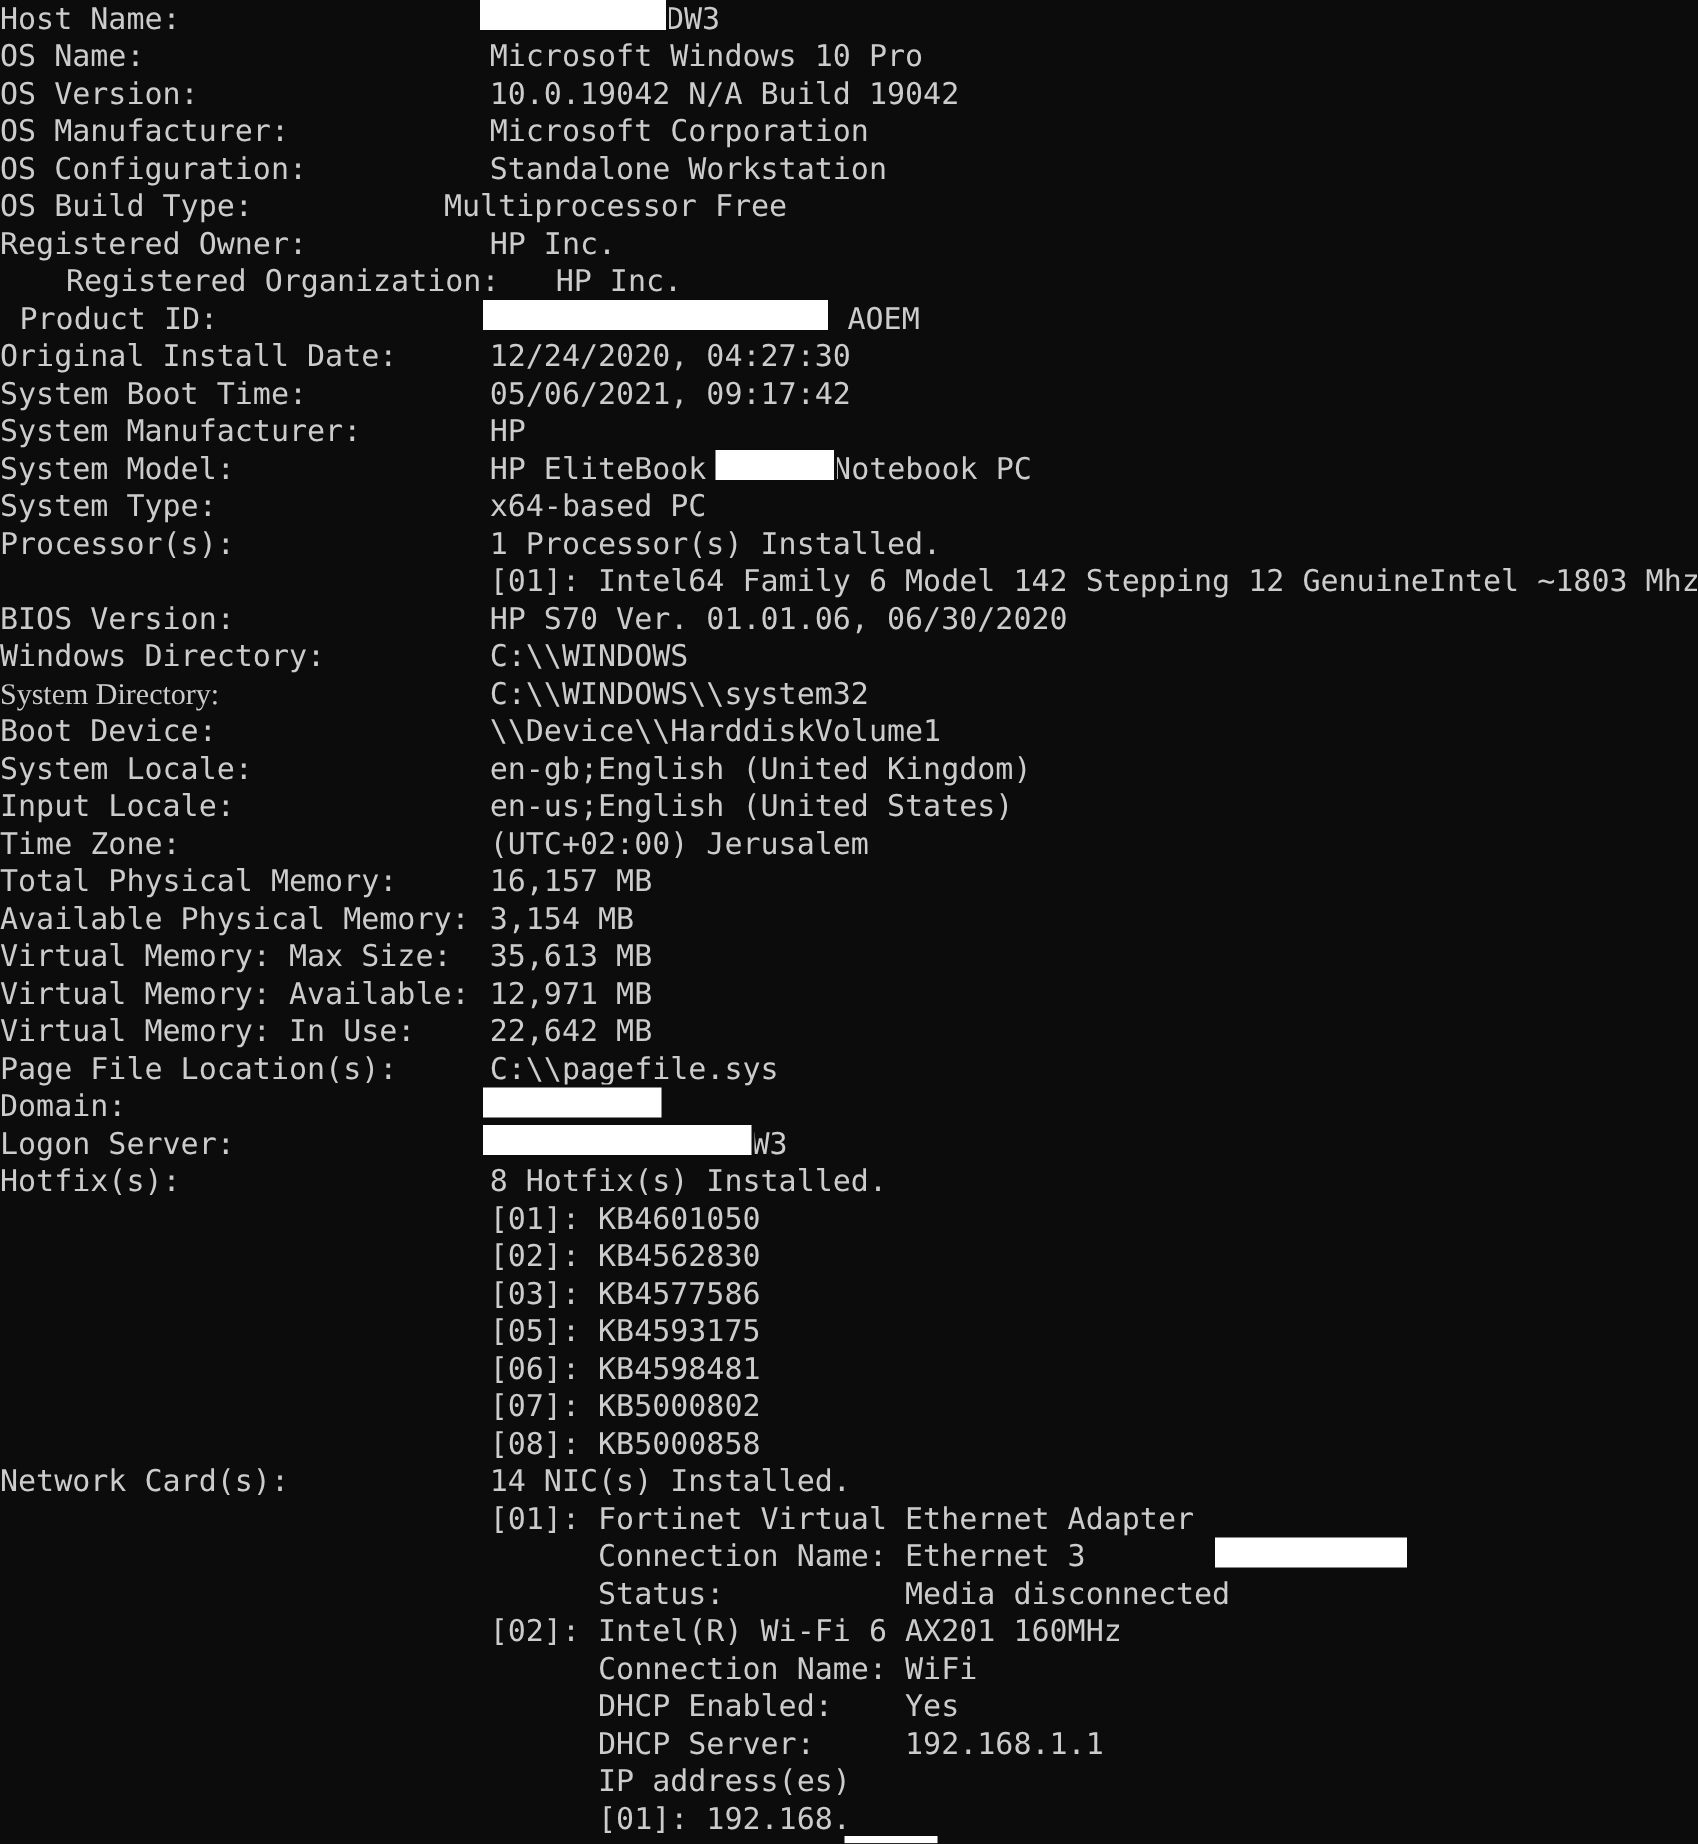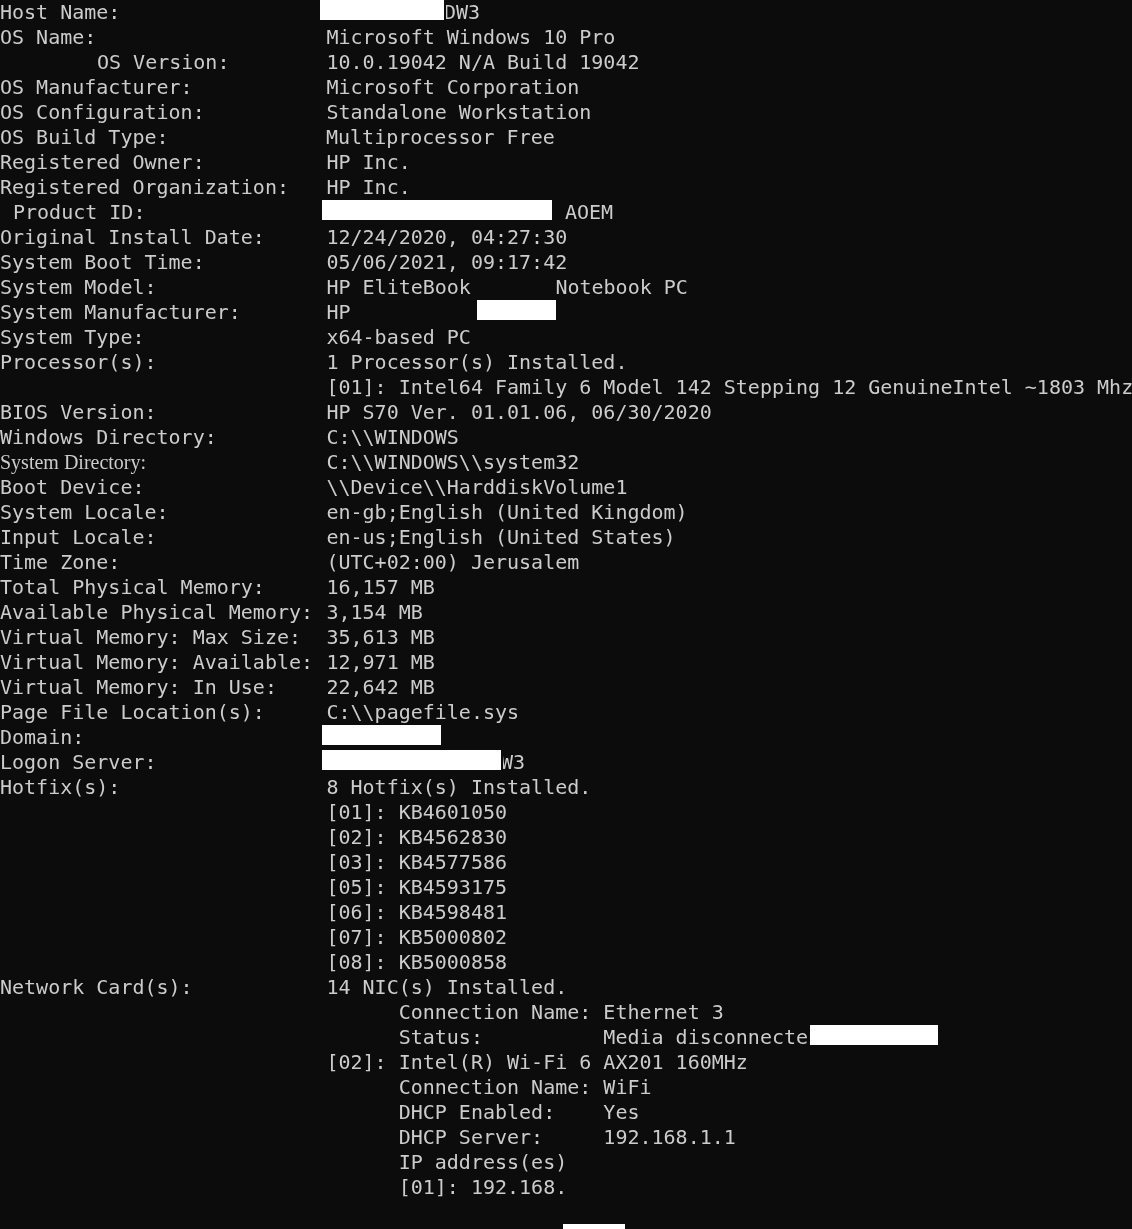--- a/index.html
+++ b/index.html
@@ -45,31 +45,31 @@
     z-index: 4;
   }
 </style>
 </head>
 <body>
 
 <div id="terminal">
   <div id="lines-container">
       <div class="line"><span class="lbl" style="width: 326.43px;">Host Name:</span><span class="val"></span><span style="display: inline-block; width: 117.57px;"></span><span class="val">DW3</span></div>
       <div class="line"><span class="lbl" style="width: 326.43px;">OS Name:</span><span class="val">Microsoft Windows 10 Pro</span></div>
-      <div class="line"><span class="lbl" style="width: 326.43px; text-align: center;">OS Version:</span><span class="val">10.0.19042 N/A Build 19042</span></div>
+      <div class="line"><span class="lbl" style="width: 326.43px;">OS Version:</span><span class="val">10.0.19042 N/A Build 19042</span></div>
       <div class="line"><span class="lbl" style="width: 326.43px;">OS Manufacturer:</span><span class="val">Microsoft Corporation</span></div>
       <div class="line"><span class="lbl" style="width: 326.43px;">OS Configuration:</span><span class="val">Standalone Workstation</span></div>
-      <div class="line"><span class="lbl" style="width: 326px;">OS Build Type:</span><span class="val">Multiprocessor Free</span></div>
+      <div class="line"><span class="lbl" style="width: 296px;">OS Build Type:</span><span class="val">Multiprocessor Free</span></div>
       <div class="line"><span class="lbl" style="width: 326.43px;">Registered Owner:</span><span class="val">HP Inc.</span></div>
-      <div class="line"><span class="lbl" style="width: 326.43px;">Registered Organization:</span><span class="val">HP Inc.</span></div>
+      <div class="line"><span class="lbl" style="width: 326.43px; margin-left: 44px;">Registered Organization:</span><span class="val">HP Inc.</span></div>
       <div class="line"><span class="lbl" style="width: 326.43px; margin-left: 13px;">Product ID:</span><span class="val"></span><span style="display: inline-block; width: 225.57px;"></span><span class="val">AOEM</span></div>
       <div class="line"><span class="lbl" style="width: 326.43px;">Original Install Date:</span><span class="val">12/24/2020, 04:27:30</span></div>
       <div class="line"><span class="lbl" style="width: 326.43px;">System Boot Time:</span><span class="val">05/06/2021, 09:17:42</span></div>
+      <div class="line"><span class="lbl" style="width: 326.43px;">System Manufacturer:</span><span class="val">HP</span></div>
       <div class="line"><span class="lbl" style="width: 326.43px;">System Model:</span><span class="val">HP EliteBook</span><span style="display: inline-block; width: 84.49px;"></span><span class="val">Notebook PC</span></div>
-      <div class="line"><span class="lbl" style="width: 326.43px;">System Manufacturer:</span><span class="val">HP</span></div>
       <div class="line"><span class="lbl" style="width: 326.43px;">System Type:</span><span class="val">x64-based PC</span></div>
       <div class="line"><span class="lbl" style="width: 326.43px;">Processor(s):</span><span class="val">1 Processor(s) Installed.</span></div>
       <div class="line"><span class="lbl" style="width: 326.43px;"></span><span class="val">[01]: Intel64 Family 6 Model 142 Stepping 12 GenuineIntel ~1803 Mhz</span></div>
       <div class="line"><span class="lbl" style="width: 326.43px;">BIOS Version:</span><span class="val">HP S70 Ver. 01.01.06, 06/30/2020</span></div>
       <div class="line"><span class="lbl" style="width: 326.43px;">Windows Directory:</span><span class="val">C:\\WINDOWS</span></div>
       <div class="line"><span class="lbl" style="width: 326.43px; font-family: Liberation Serif, serif;">System Directory:</span><span class="val">C:\\WINDOWS\\system32</span></div>
       <div class="line"><span class="lbl" style="width: 326.43px;">Boot Device:</span><span class="val">\\Device\\HarddiskVolume1</span></div>
       <div class="line"><span class="lbl" style="width: 326.43px;">System Locale:</span><span class="val">en-gb;English (United Kingdom)</span></div>
       <div class="line"><span class="lbl" style="width: 326.43px;">Input Locale:</span><span class="val">en-us;English (United States)</span></div>
       <div class="line"><span class="lbl" style="width: 326.43px;">Time Zone:</span><span class="val">(UTC+02:00) Jerusalem</span></div>
@@ -83,20 +83,21 @@
       <div class="line"><span class="lbl" style="width: 326.43px;">Logon Server:</span><span class="val"></span><span style="display: inline-block; width: 174.57px;"></span><span class="val">W3</span></div>
       <div class="line"><span class="lbl" style="width: 326.43px;">Hotfix(s):</span><span class="val">8 Hotfix(s) Installed.</span></div>
       <div class="line"><span class="lbl" style="width: 326.43px;"></span><span class="val">[01]: KB4601050</span></div>
       <div class="line"><span class="lbl" style="width: 326.43px;"></span><span class="val">[02]: KB4562830</span></div>
       <div class="line"><span class="lbl" style="width: 326.43px;"></span><span class="val">[03]: KB4577586</span></div>
       <div class="line"><span class="lbl" style="width: 326.43px;"></span><span class="val">[05]: KB4593175</span></div>
       <div class="line"><span class="lbl" style="width: 326.43px;"></span><span class="val">[06]: KB4598481</span></div>
       <div class="line"><span class="lbl" style="width: 326.43px;"></span><span class="val">[07]: KB5000802</span></div>
       <div class="line"><span class="lbl" style="width: 326.43px;"></span><span class="val">[08]: KB5000858</span></div>
       <div class="line"><span class="lbl" style="width: 326.43px;">Network Card(s):</span><span class="val">14 NIC(s) Installed.</span></div>
+      <div class="line"><span class="lbl" style="width: 326.43px;"></span><span class="val">[01]: Fortinet Virtual Ethernet Adapter</span></div>
       <div class="line"><span class="lbl" style="width: 326.43px;"></span><span class="val">      Connection Name: Ethernet 3</span></div>
       <div class="line"><span class="lbl" style="width: 326.43px;"></span><span class="val">      Status:          Media disconnected</span></div>
       <div class="line"><span class="lbl" style="width: 326.43px;"></span><span class="val">[02]: Intel(R) Wi-Fi 6 AX201 160MHz</span></div>
       <div class="line"><span class="lbl" style="width: 326.43px;"></span><span class="val">      Connection Name: WiFi</span></div>
       <div class="line"><span class="lbl" style="width: 326.43px;"></span><span class="val">      DHCP Enabled:    Yes</span></div>
       <div class="line"><span class="lbl" style="width: 326.43px;"></span><span class="val">      DHCP Server:     192.168.1.1</span></div>
       <div class="line"><span class="lbl" style="width: 326.43px;"></span><span class="val">      IP address(es)</span></div>
       <div class="line"><span class="lbl" style="width: 326.43px;"></span><span class="val">      [01]: 192.168.</span></div>
     </div>
   <div id="redactions-container">

